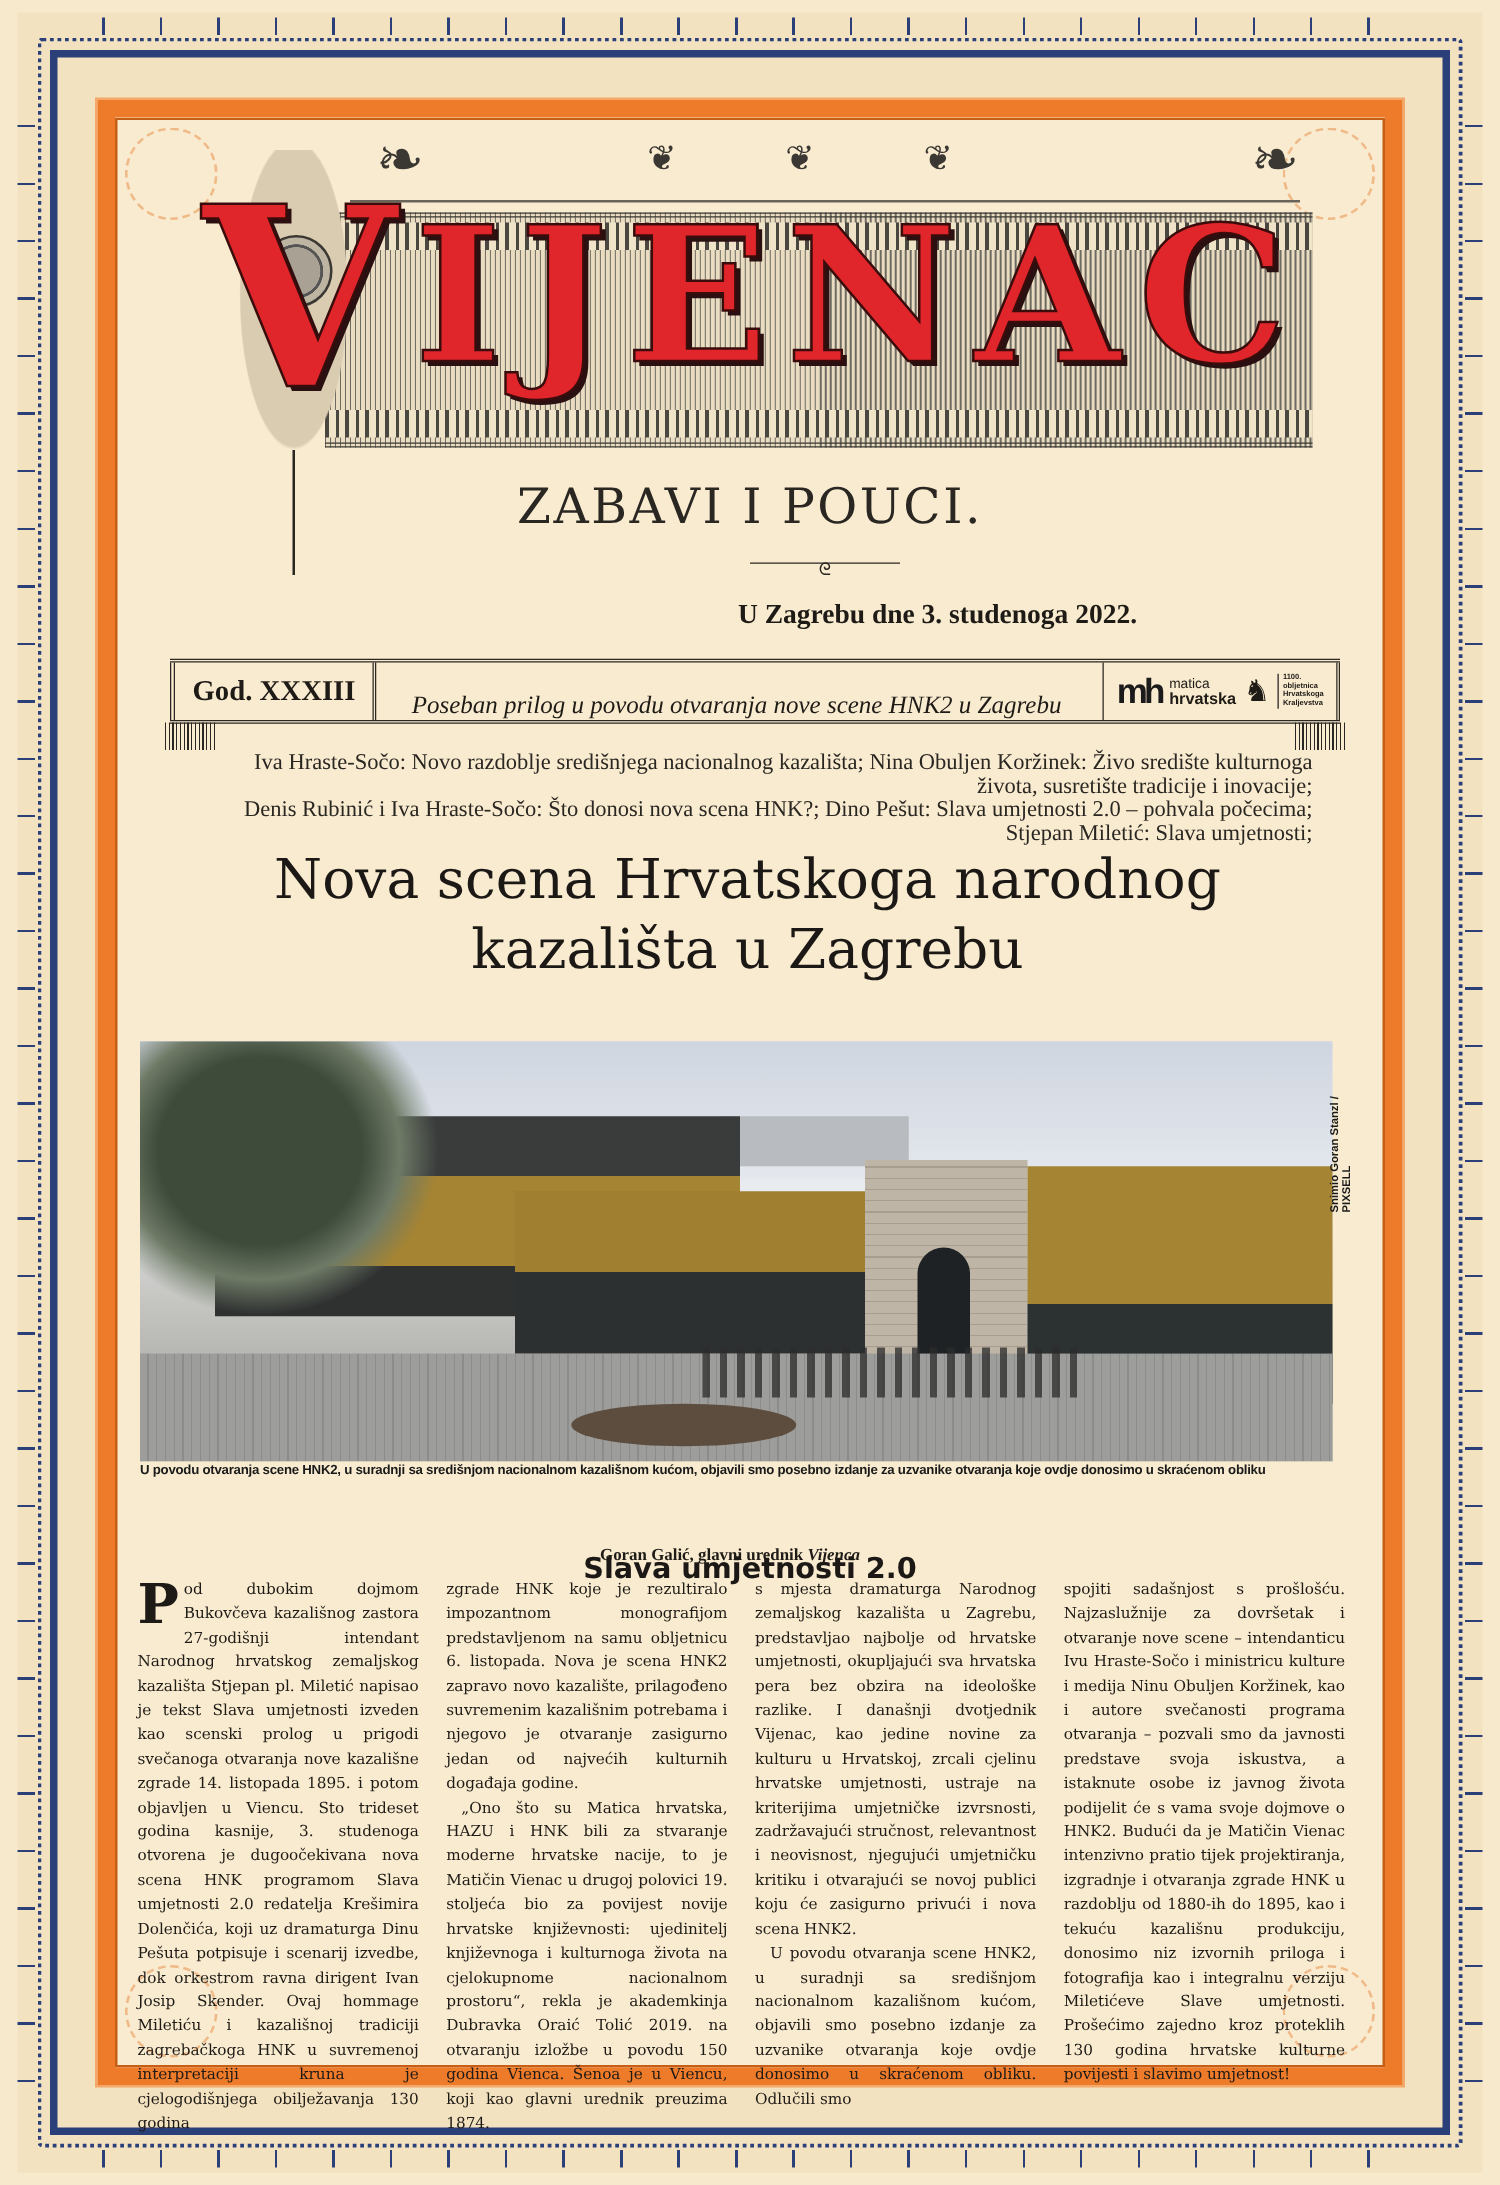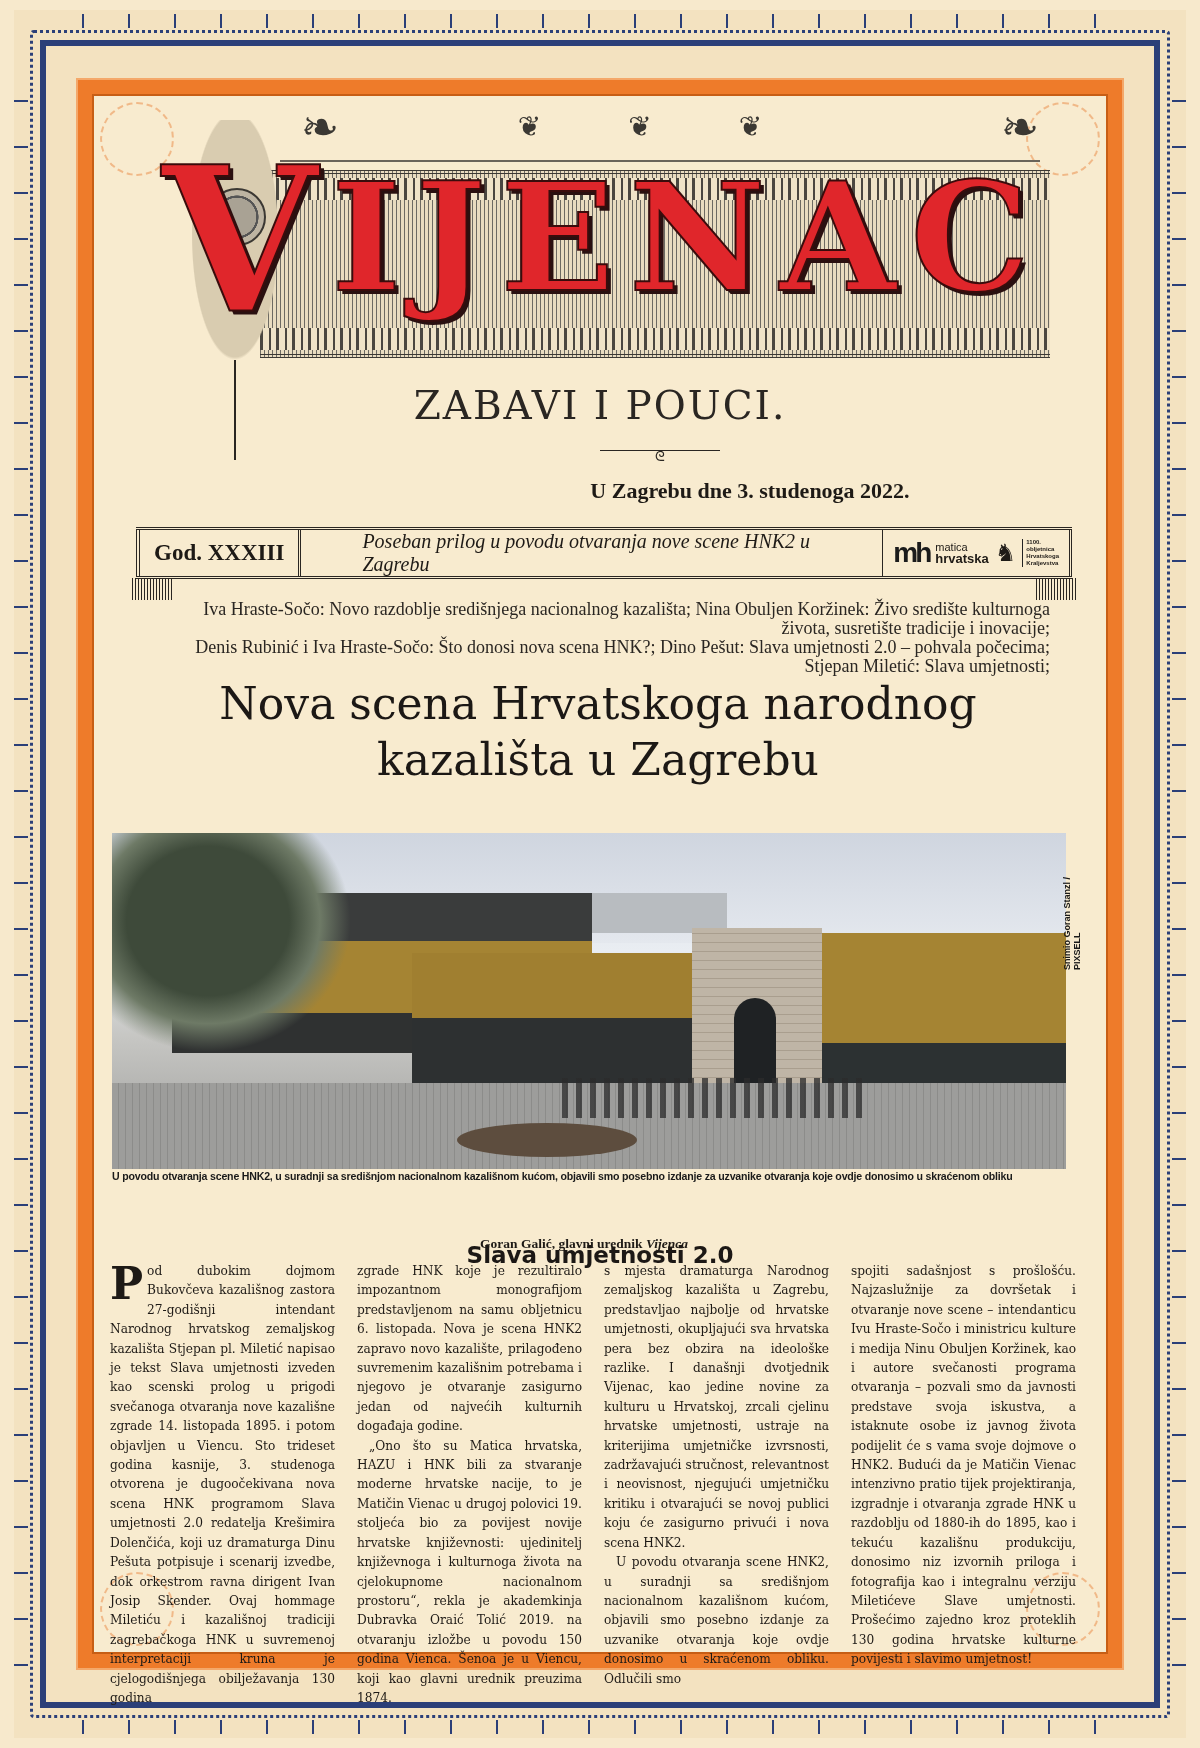--- a/index.html
+++ b/index.html
@@ -108,21 +108,21 @@
   }
   .dateline {
     position: absolute; left: 0; right: 0; top: 378px; text-align: center;
     font-family: "Liberation Serif", serif; font-weight: bold; font-size: 22px;
     padding-left: 300px;
   }
   
   .ribbon {
     position: absolute; left: 136px; top: 527px; width: 936px; height: 46px;
     border-top: 3px double #2a2622; border-bottom: 3px double #2a2622;
-    display: flex; align-items: flex-end; gap: 33px;
+    display: flex; align-items: flex-end;
   }
   .ribbon-year {
     padding: 0 14px; font-weight: bold; font-size: 23px;
     border-left: 4px double #2a2622; border-right: 3px double #2a2622; height: 100%;
     display: flex; align-items: center;
   }
   .ribbon-text { padding-left: 28px; font-size: 20px; flex: 1; font-style: italic; }
   .ribbon-logo {
     display: flex; align-items: center; gap: 6px; padding: 0 10px;
     border-left: 1px solid #2a2622; border-right: 3px double #2a2622; height: 100%;

